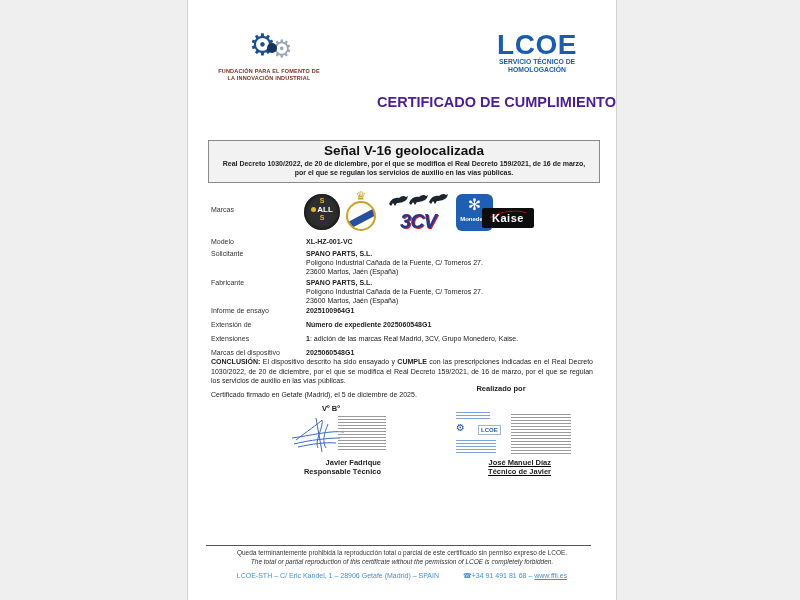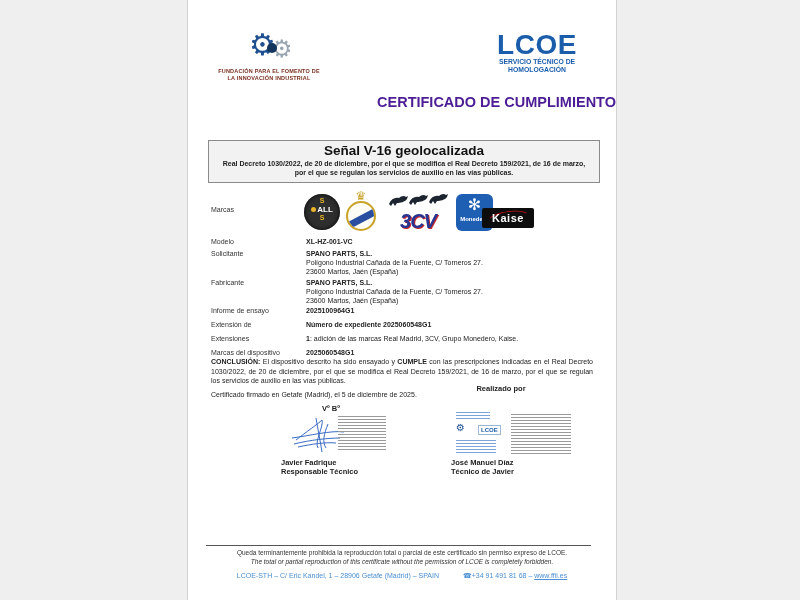--- a/index.html
+++ b/index.html
@@ -60,21 +60,21 @@
   .kaise-rect{width:52px;height:20px;background:#0d0d0d;border-radius:2px;text-align:center;position:relative;overflow:hidden;}
   .kaise-swoosh{position:absolute;left:4px;top:3px;width:44px;height:18px;border:1.5px solid #b3121a;
     border-color:#b3121a transparent transparent transparent;border-radius:50%;transform:rotate(-8deg);}
   .kaise-text{position:relative;font-size:11px;font-weight:bold;color:#fff;line-height:20px;letter-spacing:.5px;}
   
   .conclusion{left:23px;top:357px;width:382px;font-size:7px;line-height:9.5px;
     color:#222;text-align:justify;}
   .signedline{left:23px;top:391px;font-size:7px;color:#222;}
   
   .sig-head{font-size:7.5px;font-weight:bold;color:#222;text-align:center;}
-  .sig-name{font-size:7.5px;font-weight:bold;color:#222;line-height:9px;text-align:left;}
+  .sig-name{font-size:7.5px;font-weight:bold;color:#222;line-height:9px;text-align:right;}
   .tiny-lines-gray{background:repeating-linear-gradient(to bottom,#9a9a9a 0,#9a9a9a 1px,transparent 1px,transparent 3px);}
   .tiny-lines-blue{background:repeating-linear-gradient(to bottom,#7da3d8 0,#7da3d8 1px,transparent 1px,transparent 3px);}
   .stamp-lcoe{font-size:6px;font-weight:bold;color:#1a5dab;border:1px solid #9db8d6;padding:0 2px;line-height:8px;}
   .stamp-gear{font-size:10px;color:#1d4f91;line-height:10px;}
   
   .footer-rule{left:18px;top:545px;width:385px;height:1px;background:#555;}
   .footer-es{left:0;top:549px;width:100%;text-align:center;font-size:6.5px;color:#333;line-height:8px;}
   .footer-en{left:0;top:558px;width:100%;text-align:center;font-size:6.5px;font-style:italic;color:#333;line-height:8px;}
   .footer-blue{left:0;top:571px;width:100%;text-align:center;font-size:7px;color:#4a8fd3;line-height:9px;}
   .footer-blue a{color:#4a8fd3;}
@@ -202,21 +202,21 @@
     <span class="abs stamp-gear" style="left:0;top:11px;">⚙</span>
     <span class="abs stamp-lcoe" style="left:22px;top:13px;">LCOE</span>
     <div class="abs tiny-lines-blue" style="left:0;top:28px;width:40px;height:13px;"></div>
     <div class="abs tiny-lines-gray" style="left:55px;top:2px;width:60px;height:40px;"></div>
   </div>
 
   <div class="abs" style="left:93px;top:458px;width:100px;">
     <div class="sig-name">Javier Fadrique</div>
     <div class="sig-name">Responsable Técnico</div>
   </div>
-  <div class="abs" style="left:263px;top:458px;width:100px;">
+  <div class="abs" style="left:263px;top:458px;width:100px;text-decoration:underline;">
     <div class="sig-name">José Manuel Díaz</div>
     <div class="sig-name">Técnico de Javier</div>
   </div>
 
   <div class="abs footer-rule"></div>
   <div class="abs footer-es">Queda terminantemente prohibida la reproducción total o parcial de este certificado sin permiso expreso de LCOE.</div>
   <div class="abs footer-en">The total or partial reproduction of this certificate without the permission of LCOE is completely forbidden.</div>
   <div class="abs footer-blue">
     <span>LCOE-STH – C/ Eric Kandel, 1 – 28906 Getafe (Madrid) – SPAIN</span><span class="sp"></span><span>☎</span><span>+34 91 491 81 68</span> <span>–</span> <a href="#" class="u">www.ffii.es</a>
   </div>

